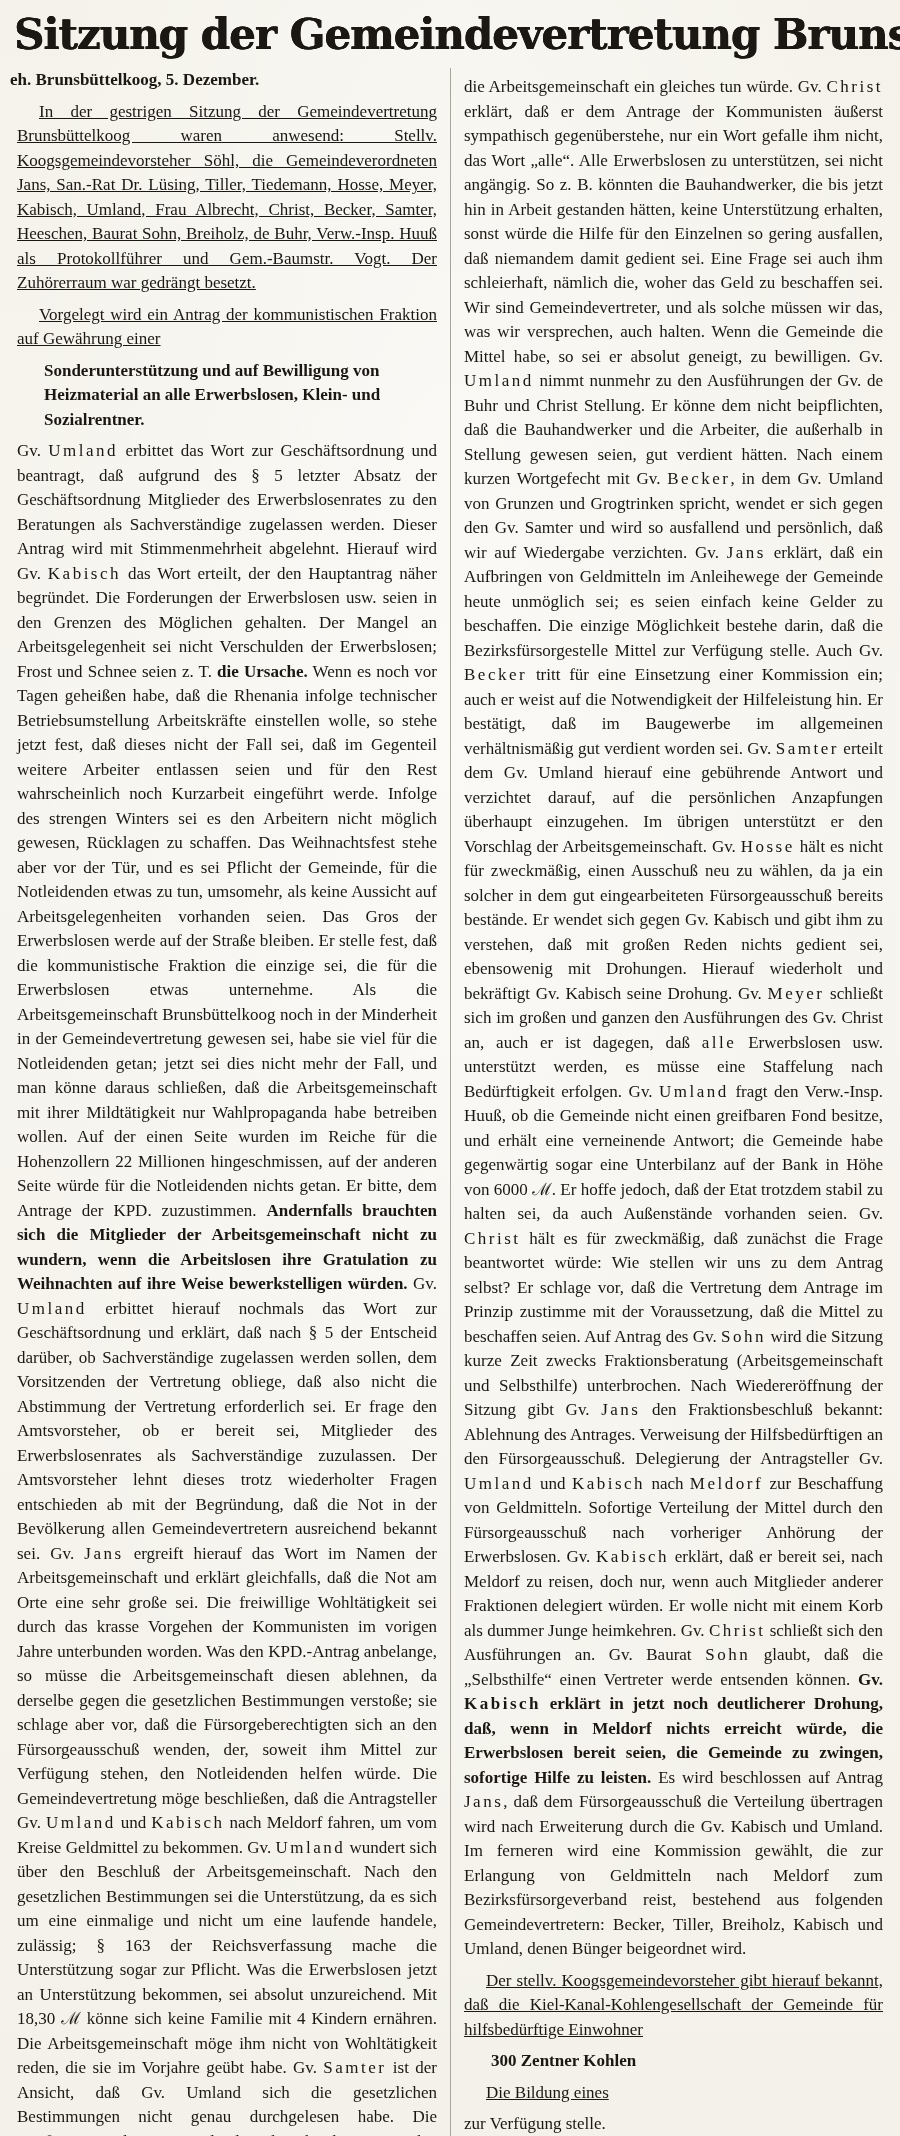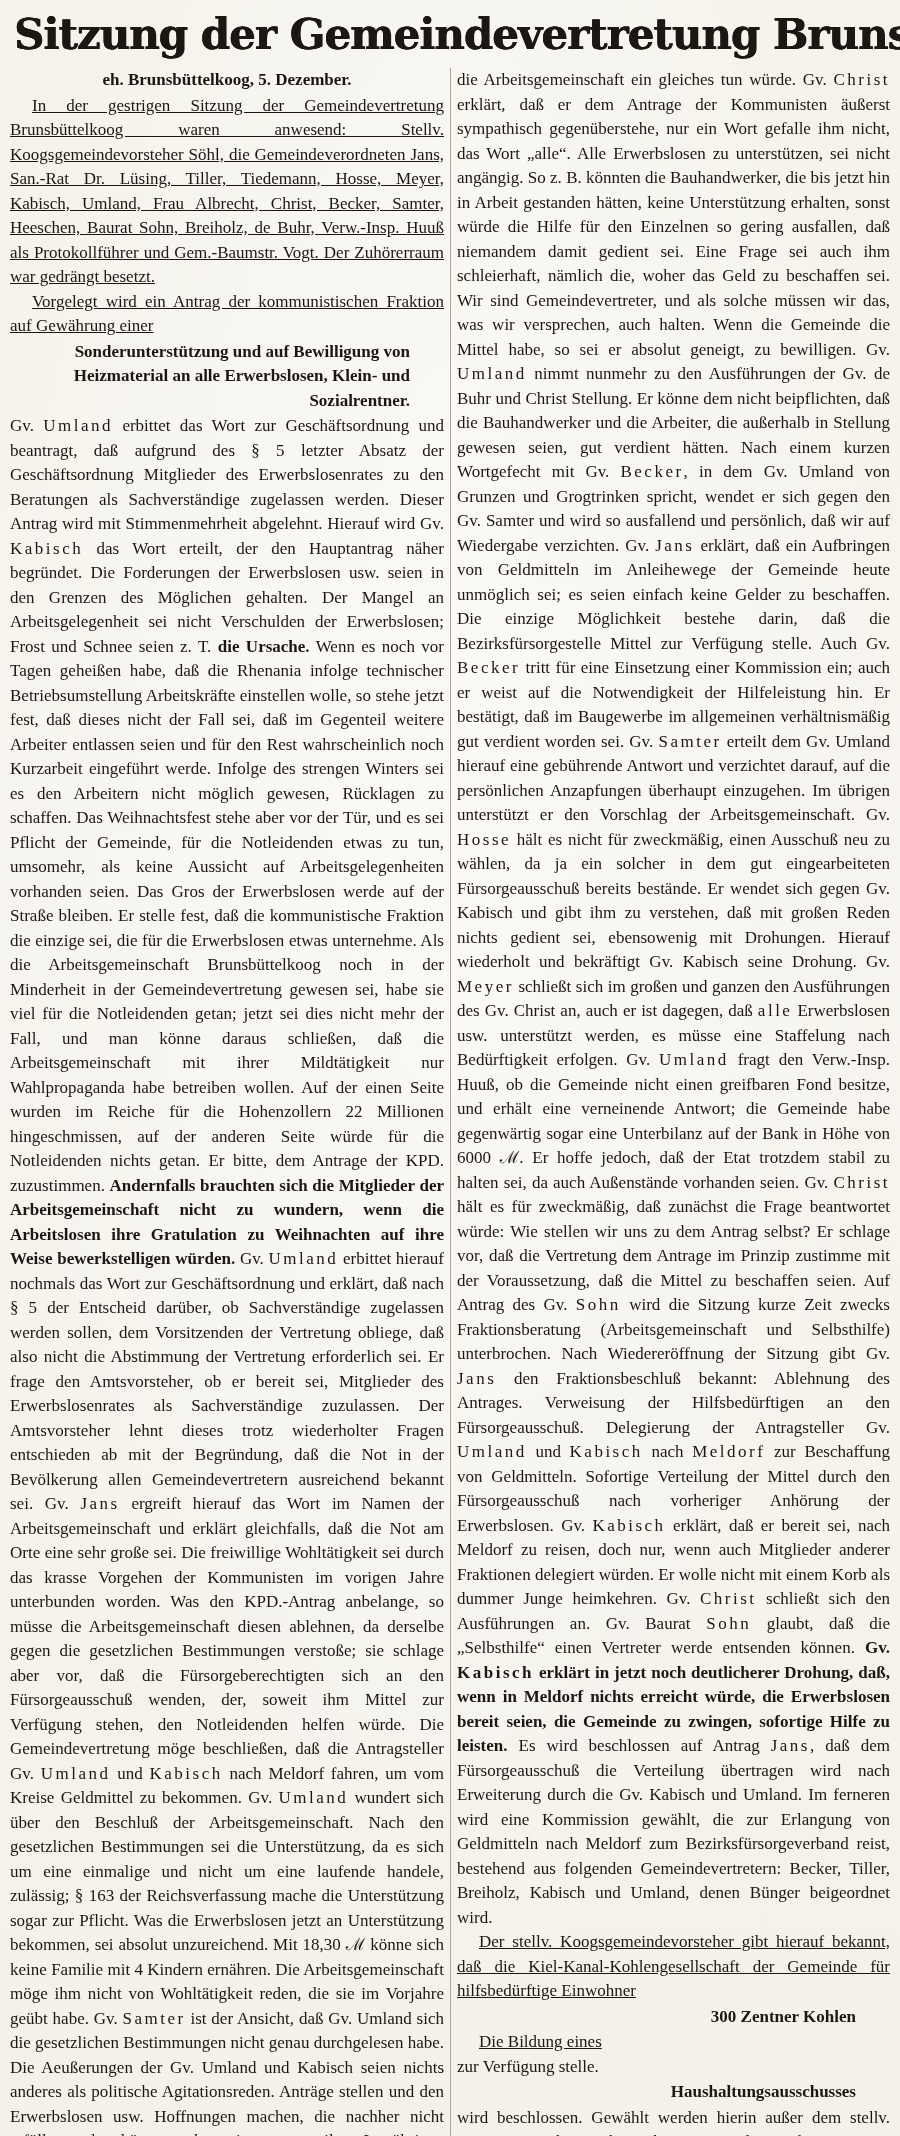--- a/index.html
+++ b/index.html
@@ -28,28 +28,27 @@
   .col {
     width:446px; box-sizing:border-box;
     padding:0 6px;
     font-size:17px; line-height:24.5px;
     text-align:justify;
     text-justify:inter-word;
   }
   .col-right { border-left:1px solid #aaa498; }
   .dateline {
     margin:0 0 1px 0;
-    text-align:center;
     font-weight:bold;
   }
-  .para { margin:0; }
+  .para { margin:7px; }
   .para.indent { text-indent:22px;text-decoration:underline; }
   .subheading {
     margin:1px 34px 1px 34px;
-    text-align:right;
+    text-align:left;
     font-weight:bold;
     text-indent:0;
     line-height:24.5px;
   }
   .b { font-weight:bold; }
   .sp { letter-spacing:2.5px; }
 </style>
 </head>
 <body>
 

